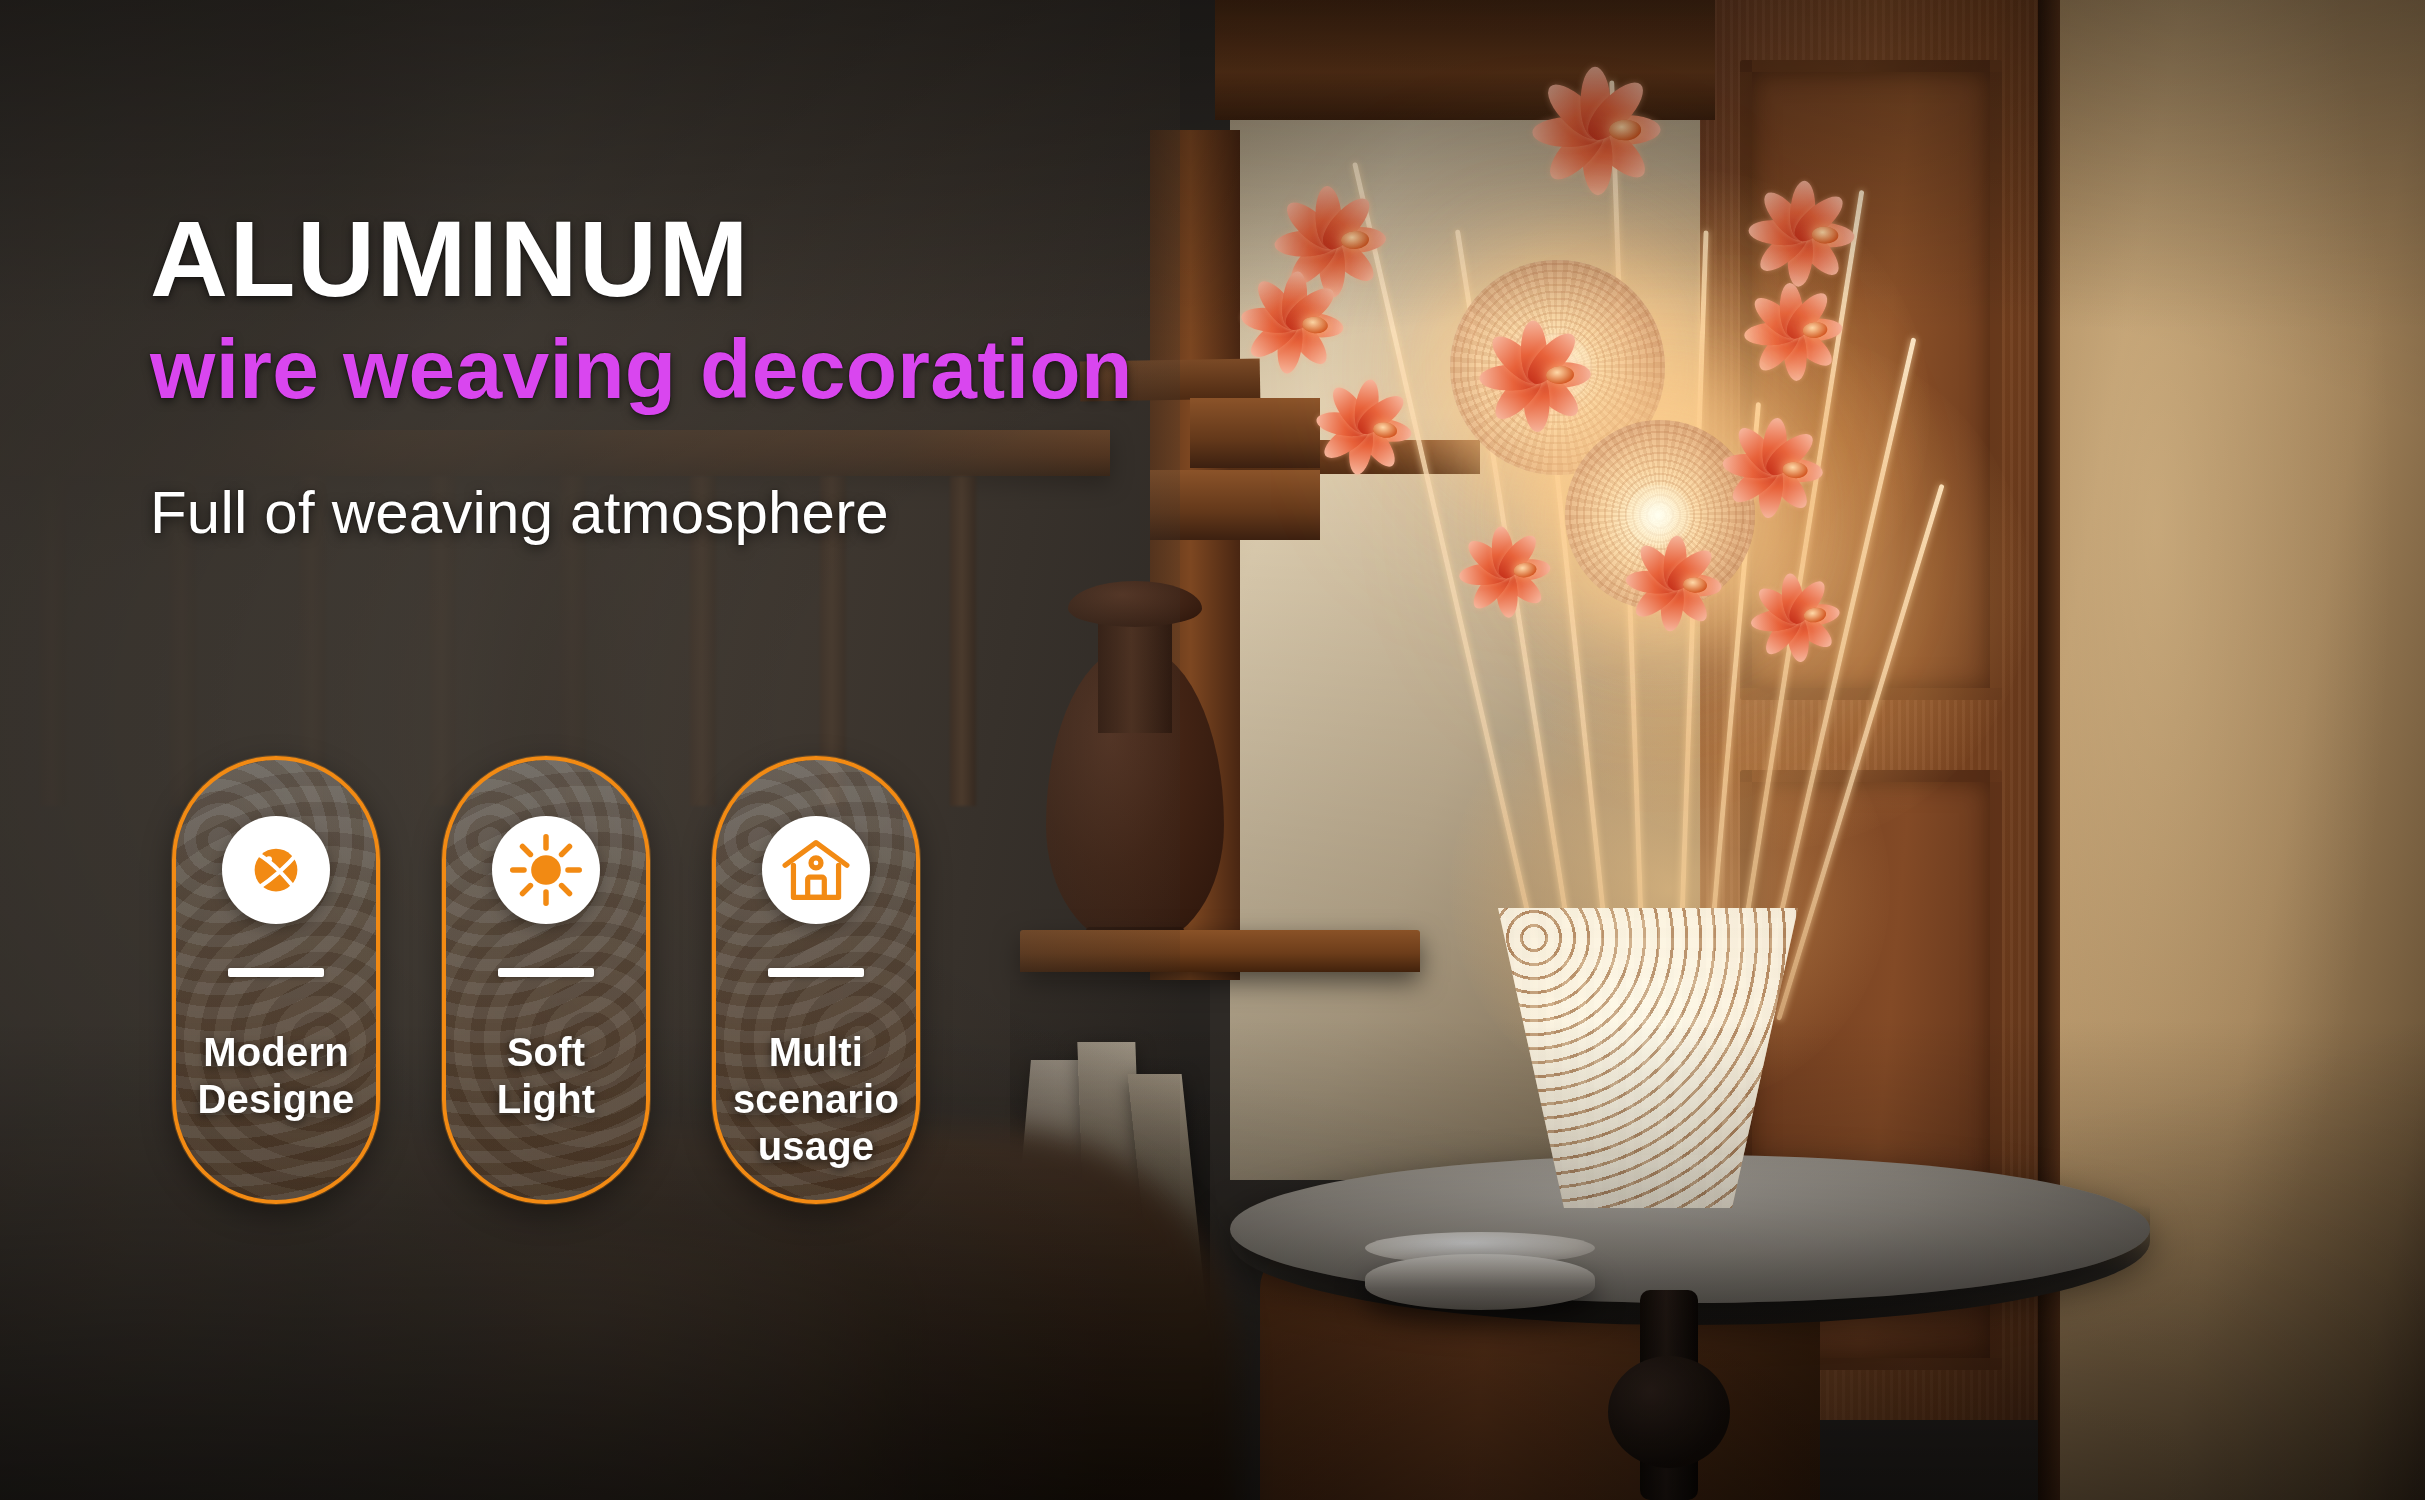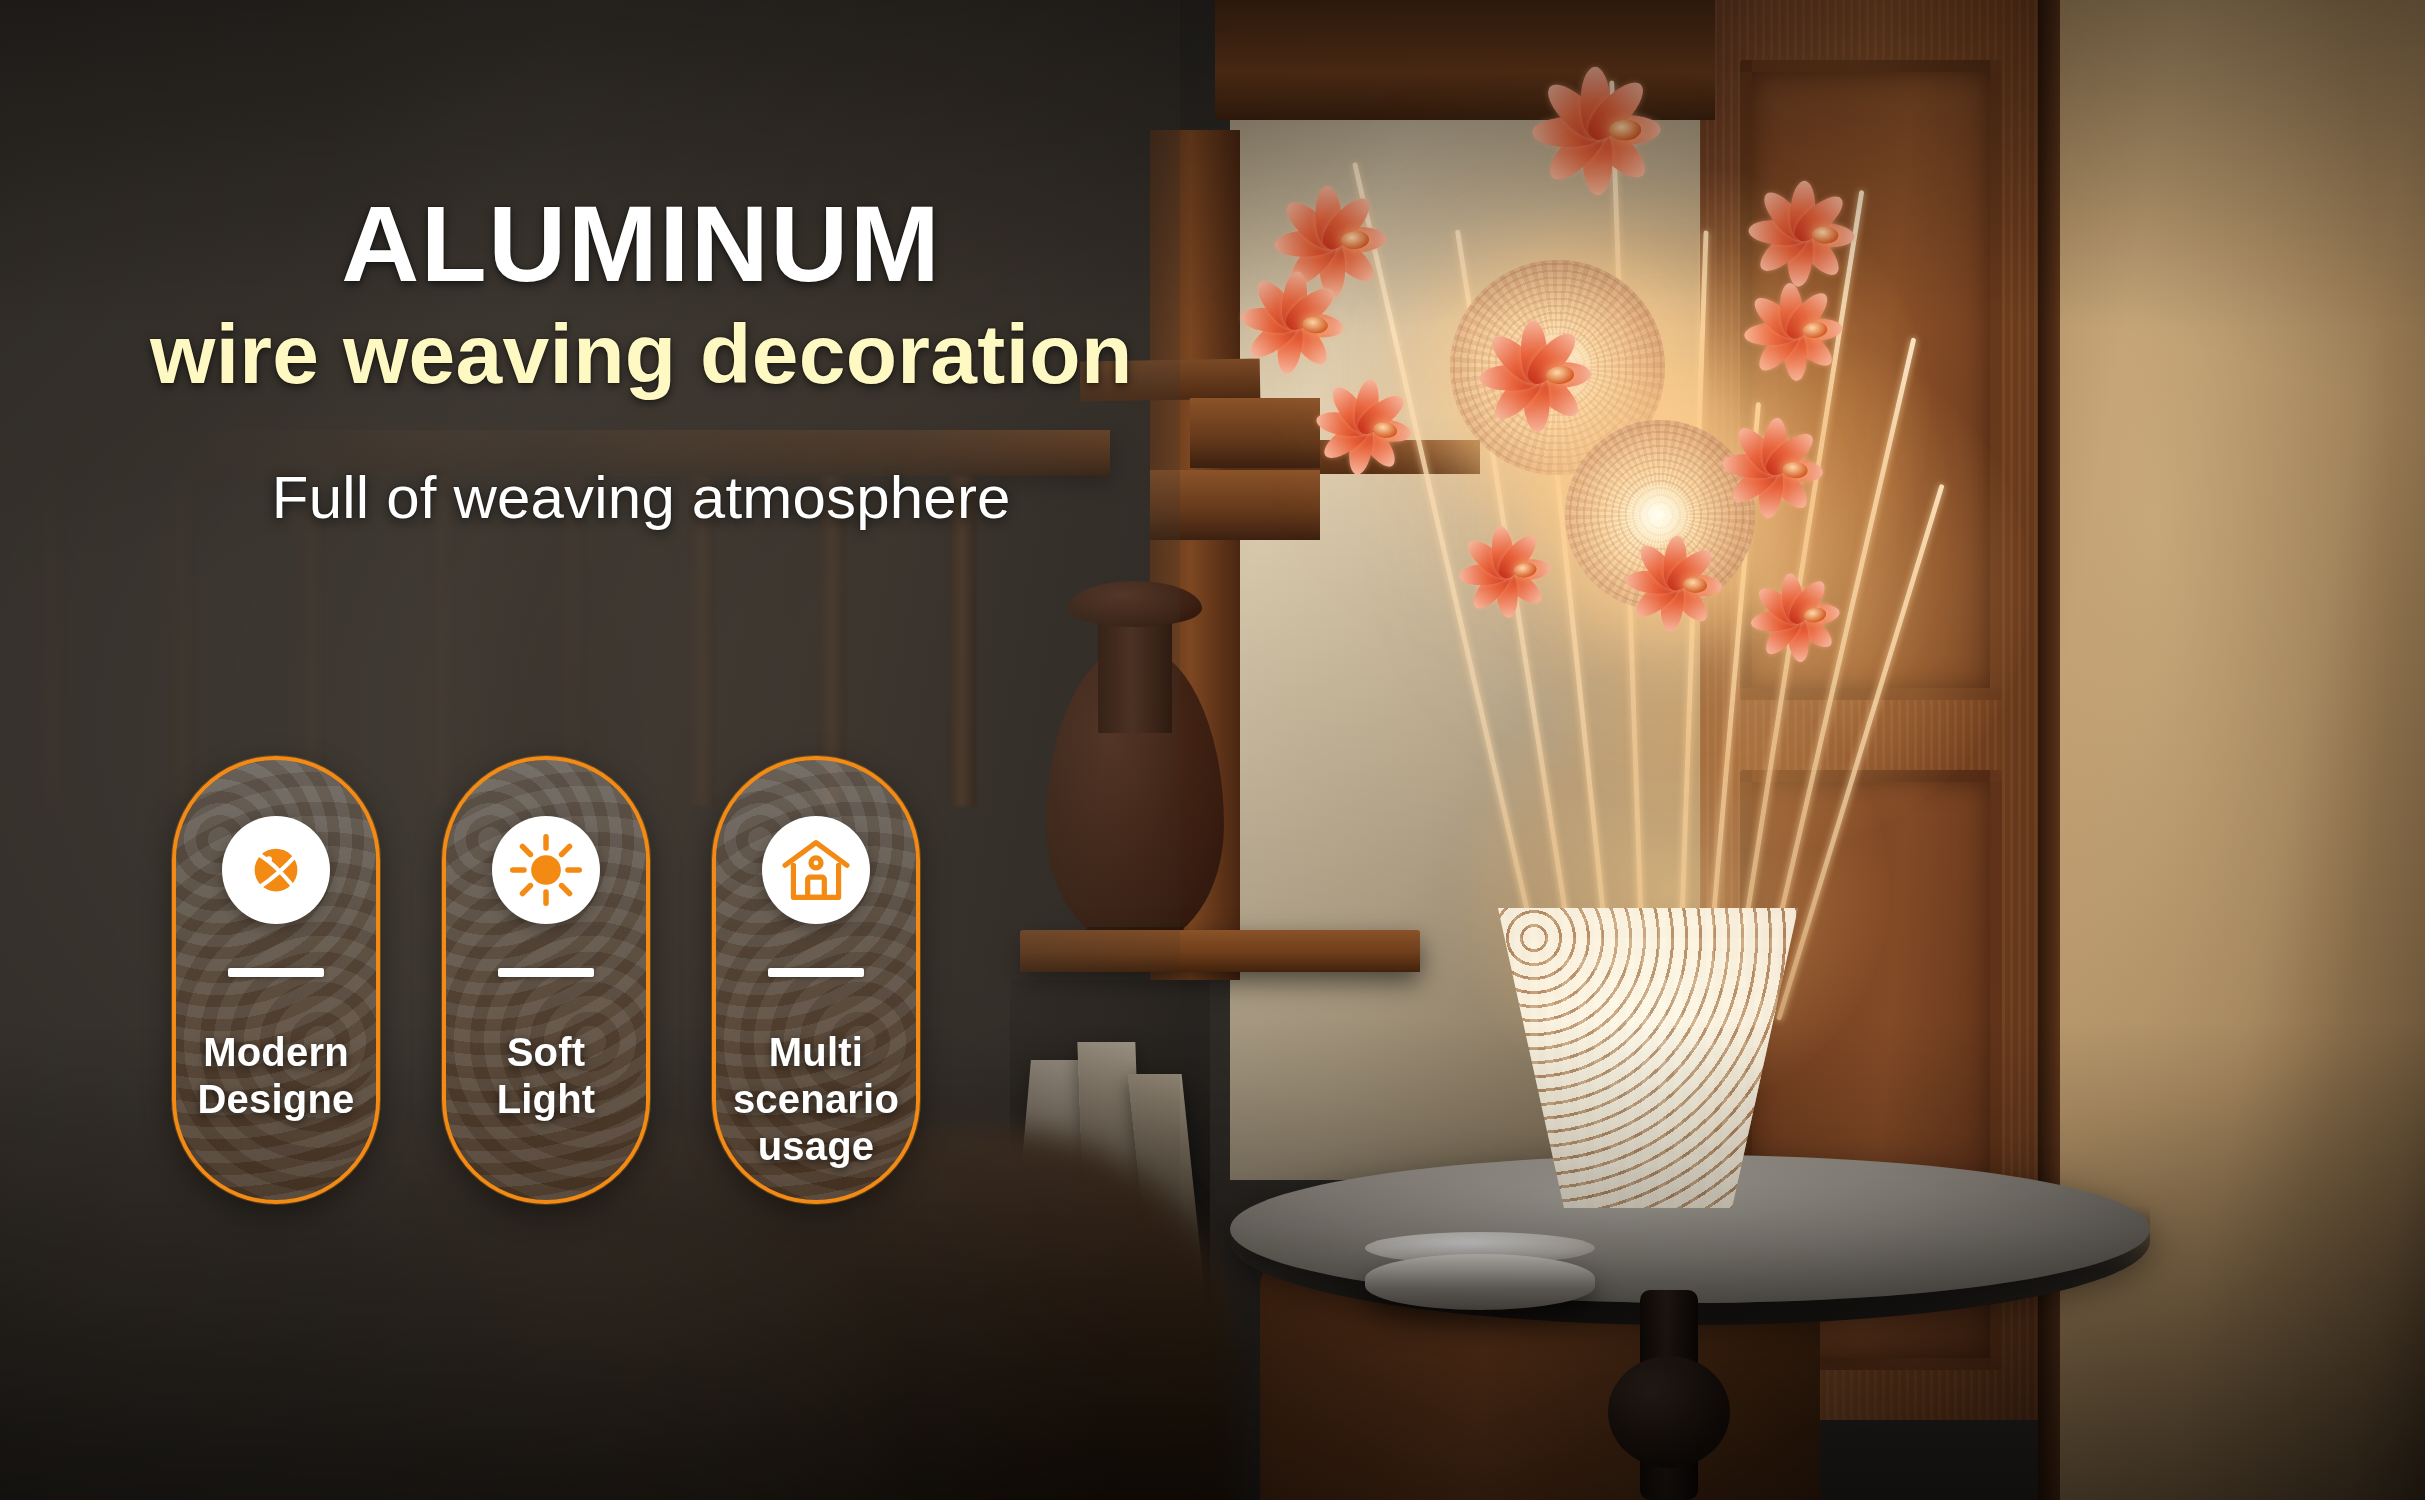--- a/index.html
+++ b/index.html
@@ -309,28 +309,28 @@
     background:radial-gradient(ellipse at 45% 35%, #ffffff, #d8d2c9 60%, #a29b92 100%);
     border-radius:50%;
   }
   .glow {
     position:absolute; border-radius:50%;
     background:radial-gradient(circle, rgba(255,208,140,.55) 0%, rgba(255,190,110,.22) 45%, rgba(255,180,100,0) 72%);
     pointer-events:none;
   }
 
   
-  .copy { position:absolute; left:150px; top:189px; z-index:20;text-align:center; }
+  .copy { position:absolute; left:150px; top:204px; z-index:20; }
   .title-1 {
     font-size:108px; font-weight:700; color:#ffffff;
     letter-spacing:1.5px; line-height:1.02;
     text-shadow:0 3px 10px rgba(0,0,0,.55), 0 0 2px rgba(0,0,0,.6);
   }
   .title-2 {
-    font-size:84px; font-weight:700; color:#fef9c3;
+    font-size:84px; font-weight:700; color:#d946ef;
     letter-spacing:.3px; line-height:1.12; margin-top:8px;
     text-shadow:0 3px 10px rgba(0,0,0,.55), 0 0 2px rgba(0,0,0,.6);
   }
   .subtitle {
     margin-top:62px;
     font-size:60px; font-weight:400; color:#ffffff;
     letter-spacing:.2px;
     text-shadow:0 3px 12px rgba(0,0,0,.65), 0 0 2px rgba(0,0,0,.55);
   }
 

